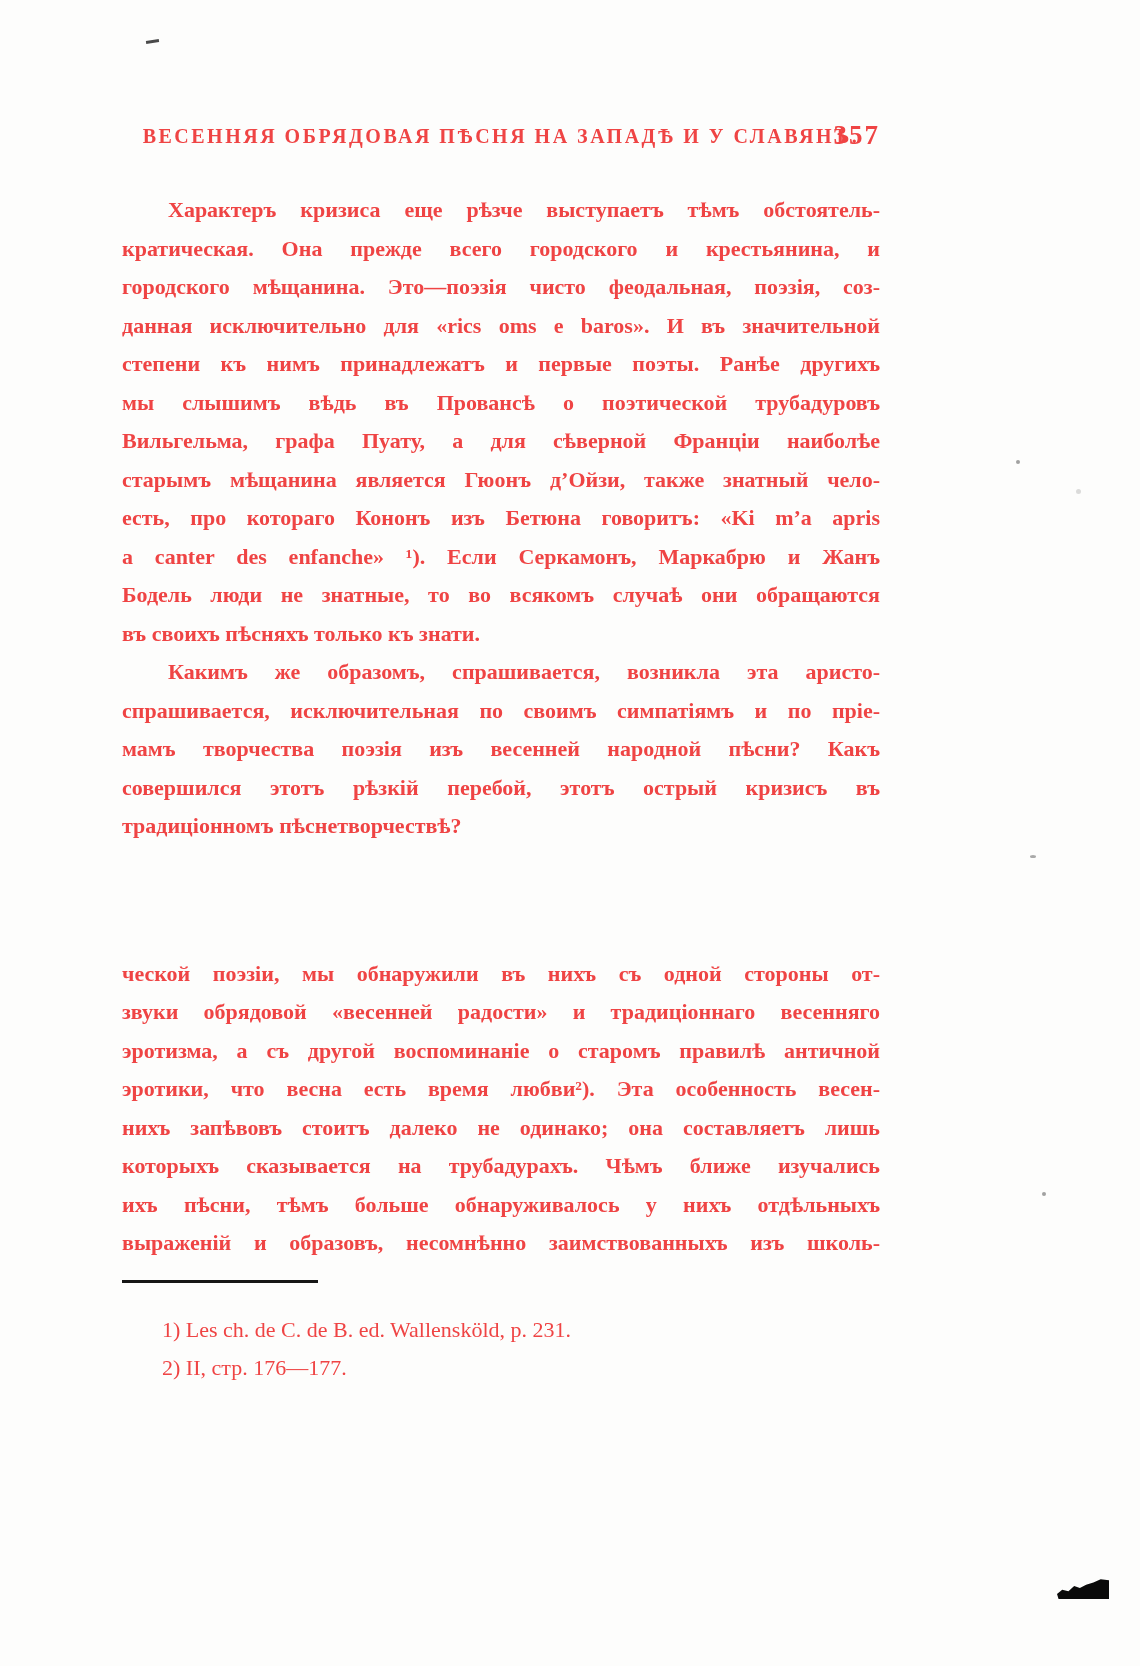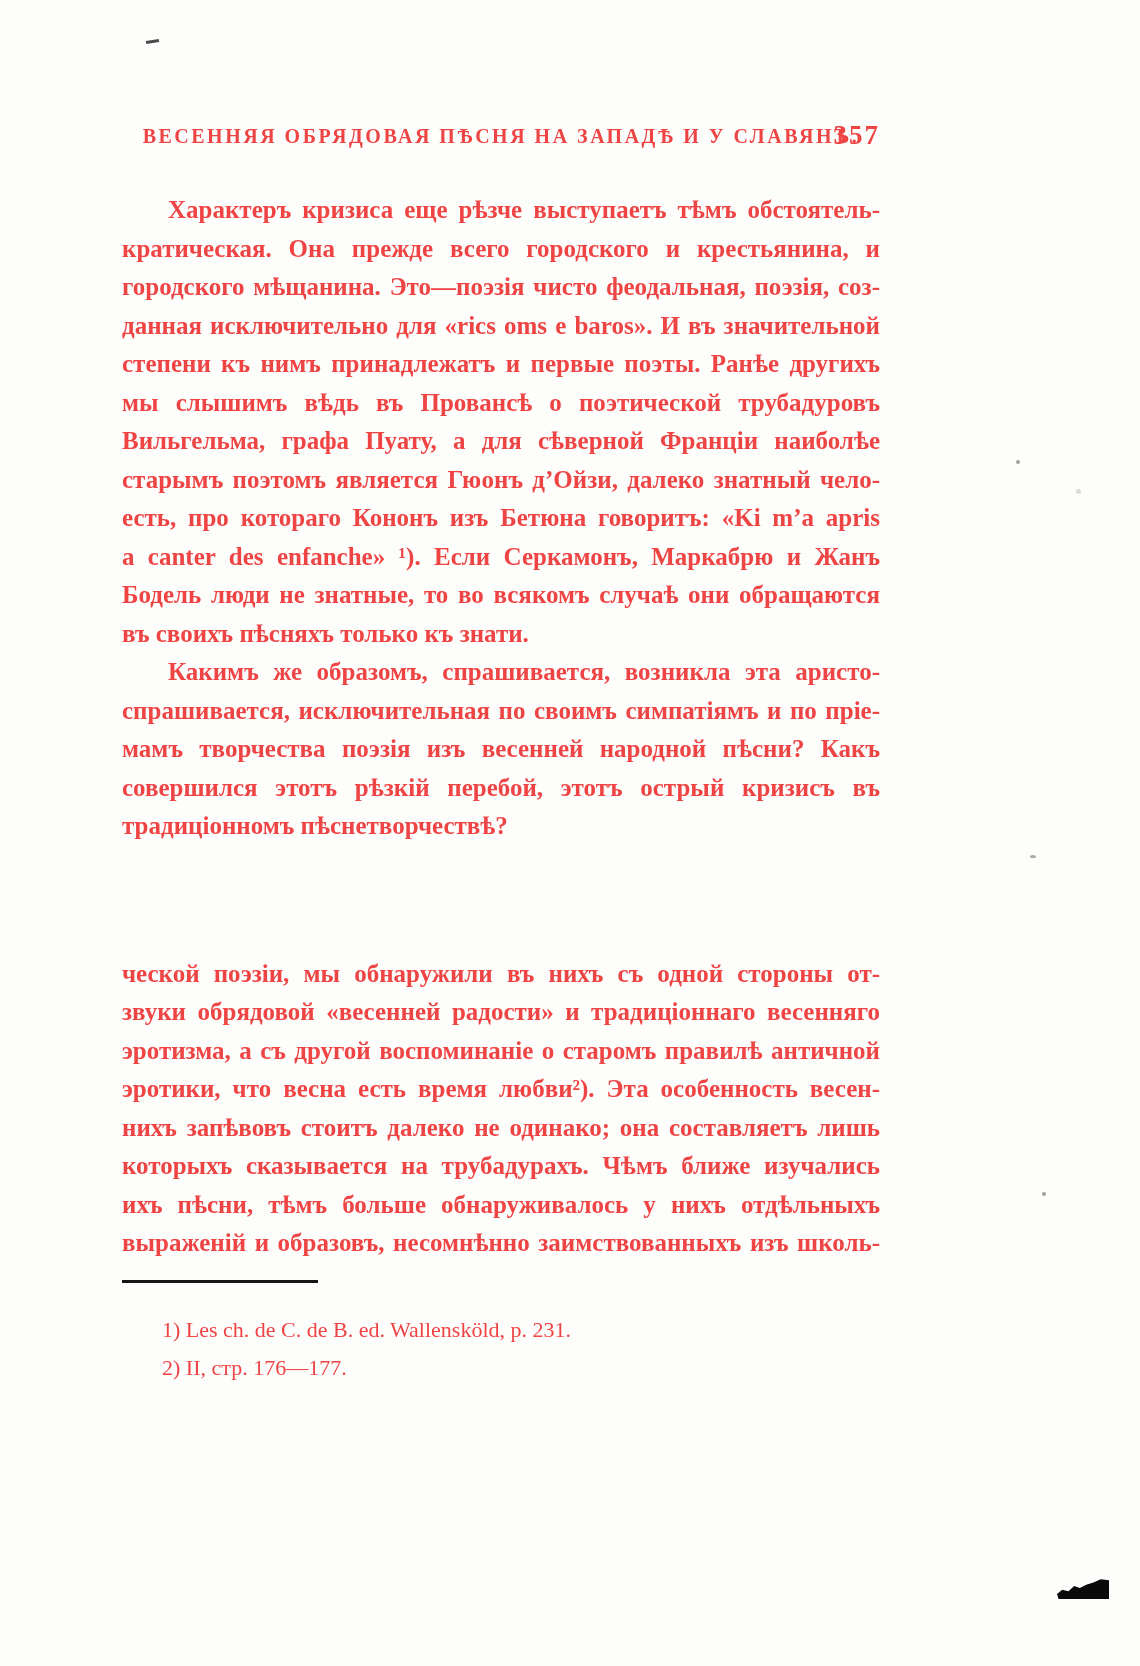--- a/index.html
+++ b/index.html
@@ -29,21 +29,21 @@
   .page-number {
     position: absolute;
     right: 0;
     top: -5px;
     font-size: 27px;
     font-weight: bold;
     letter-spacing: 2px;
   }
   .body-text {
     margin-top: 36px;
-    font-size: 25px;
+    font-size: 22px;
     font-weight: bold;
     line-height: 38.5px;
   }
   .paragraph { margin: 0; }
   .paragraph.section-break { margin-top: 109px; }
   .line {
     height: 38.5px;
     overflow: hidden;
     text-align: justify;
     text-align-last: justify;
@@ -104,21 +104,21 @@
 
     <div class="body-text">
         <div class="paragraph">
           <div class="line indent">Характеръ кризиса еще рѣзче выступаетъ тѣмъ обстоятель-</div>
           <div class="line">кратическая. Она прежде всего городского и крестьянина, и</div>
           <div class="line">городского мѣщанина. Это—поэзія чисто феодальная, поэзія, соз-</div>
           <div class="line">данная исключительно для «rics oms e baros». И въ значительной</div>
           <div class="line">степени къ нимъ принадлежатъ и первые поэты. Ранѣе другихъ</div>
           <div class="line">мы слышимъ вѣдь въ Провансѣ о поэтической трубадуровъ</div>
           <div class="line">Вильгельма, графа Пуату, а для сѣверной Франціи наиболѣе</div>
-          <div class="line">старымъ поэтомъ является Гюонъ д’Ойзи, далеко знатный чело-</div>
+          <div class="line">старымъ мѣщанина является Гюонъ д’Ойзи, также знатный чело-</div>
           <div class="line">есть, про котораго Кононъ изъ Бетюна говоритъ: «Ki m’a apris</div>
           <div class="line">a canter des enfanche» ¹). Если Серкамонъ, Маркабрю и Жанъ</div>
           <div class="line">Бодель люди не знатные, то во всякомъ случаѣ они обращаются</div>
           <div class="line lastline">въ своихъ пѣсняхъ только къ знати.</div>
         </div>
         <div class="paragraph">
           <div class="line indent">Какимъ же образомъ, спрашивается, возникла эта аристо-</div>
           <div class="line">спрашивается, исключительная по своимъ симпатіямъ и по пріе-</div>
           <div class="line">мамъ творчества поэзія изъ весенней народной пѣсни? Какъ</div>
           <div class="line">совершился этотъ рѣзкій перебой, этотъ острый кризисъ въ</div>

